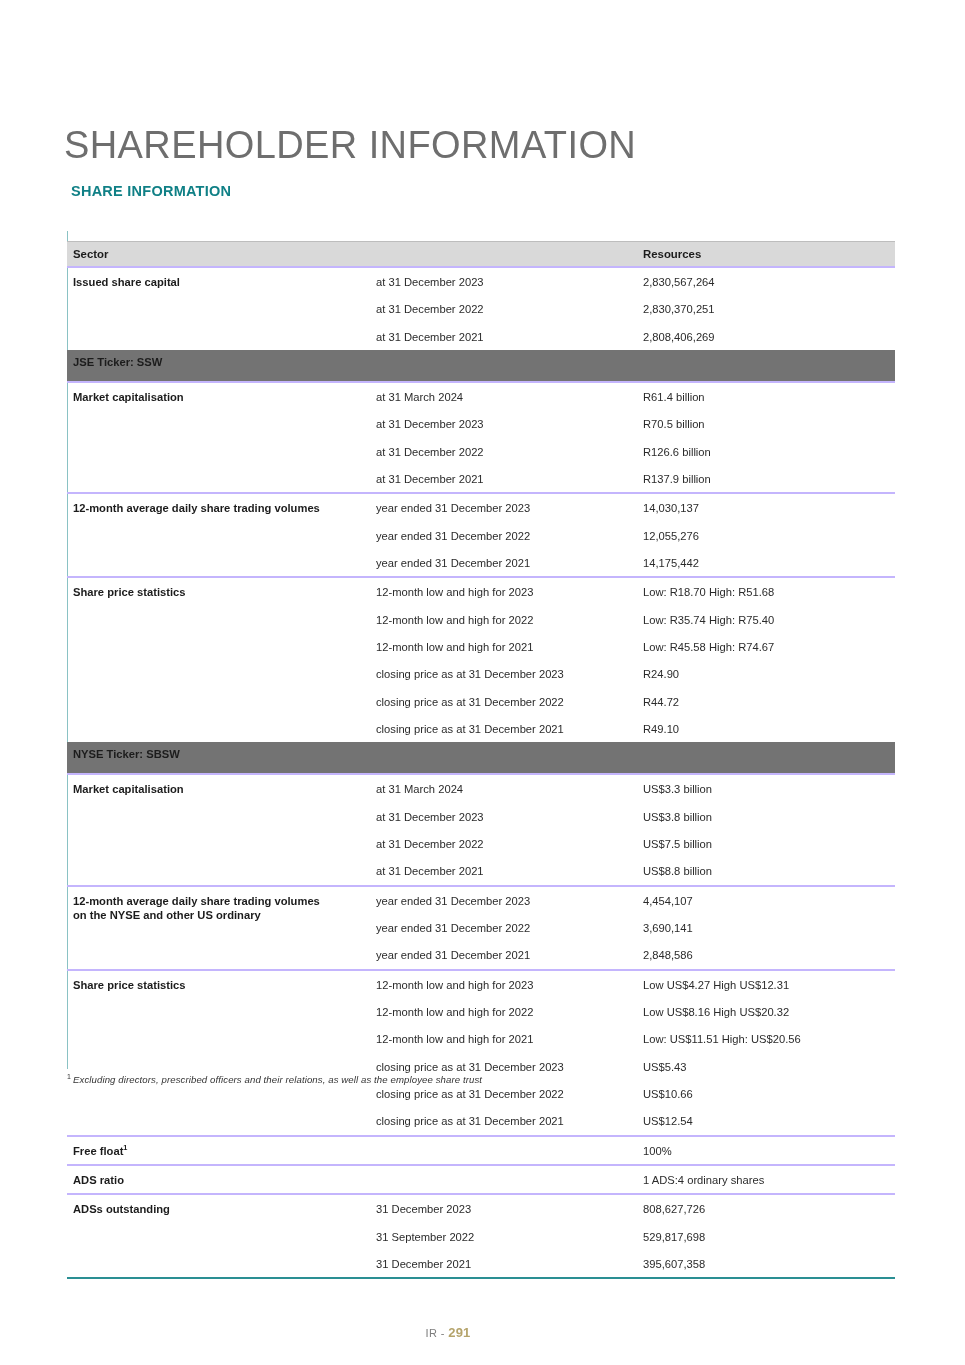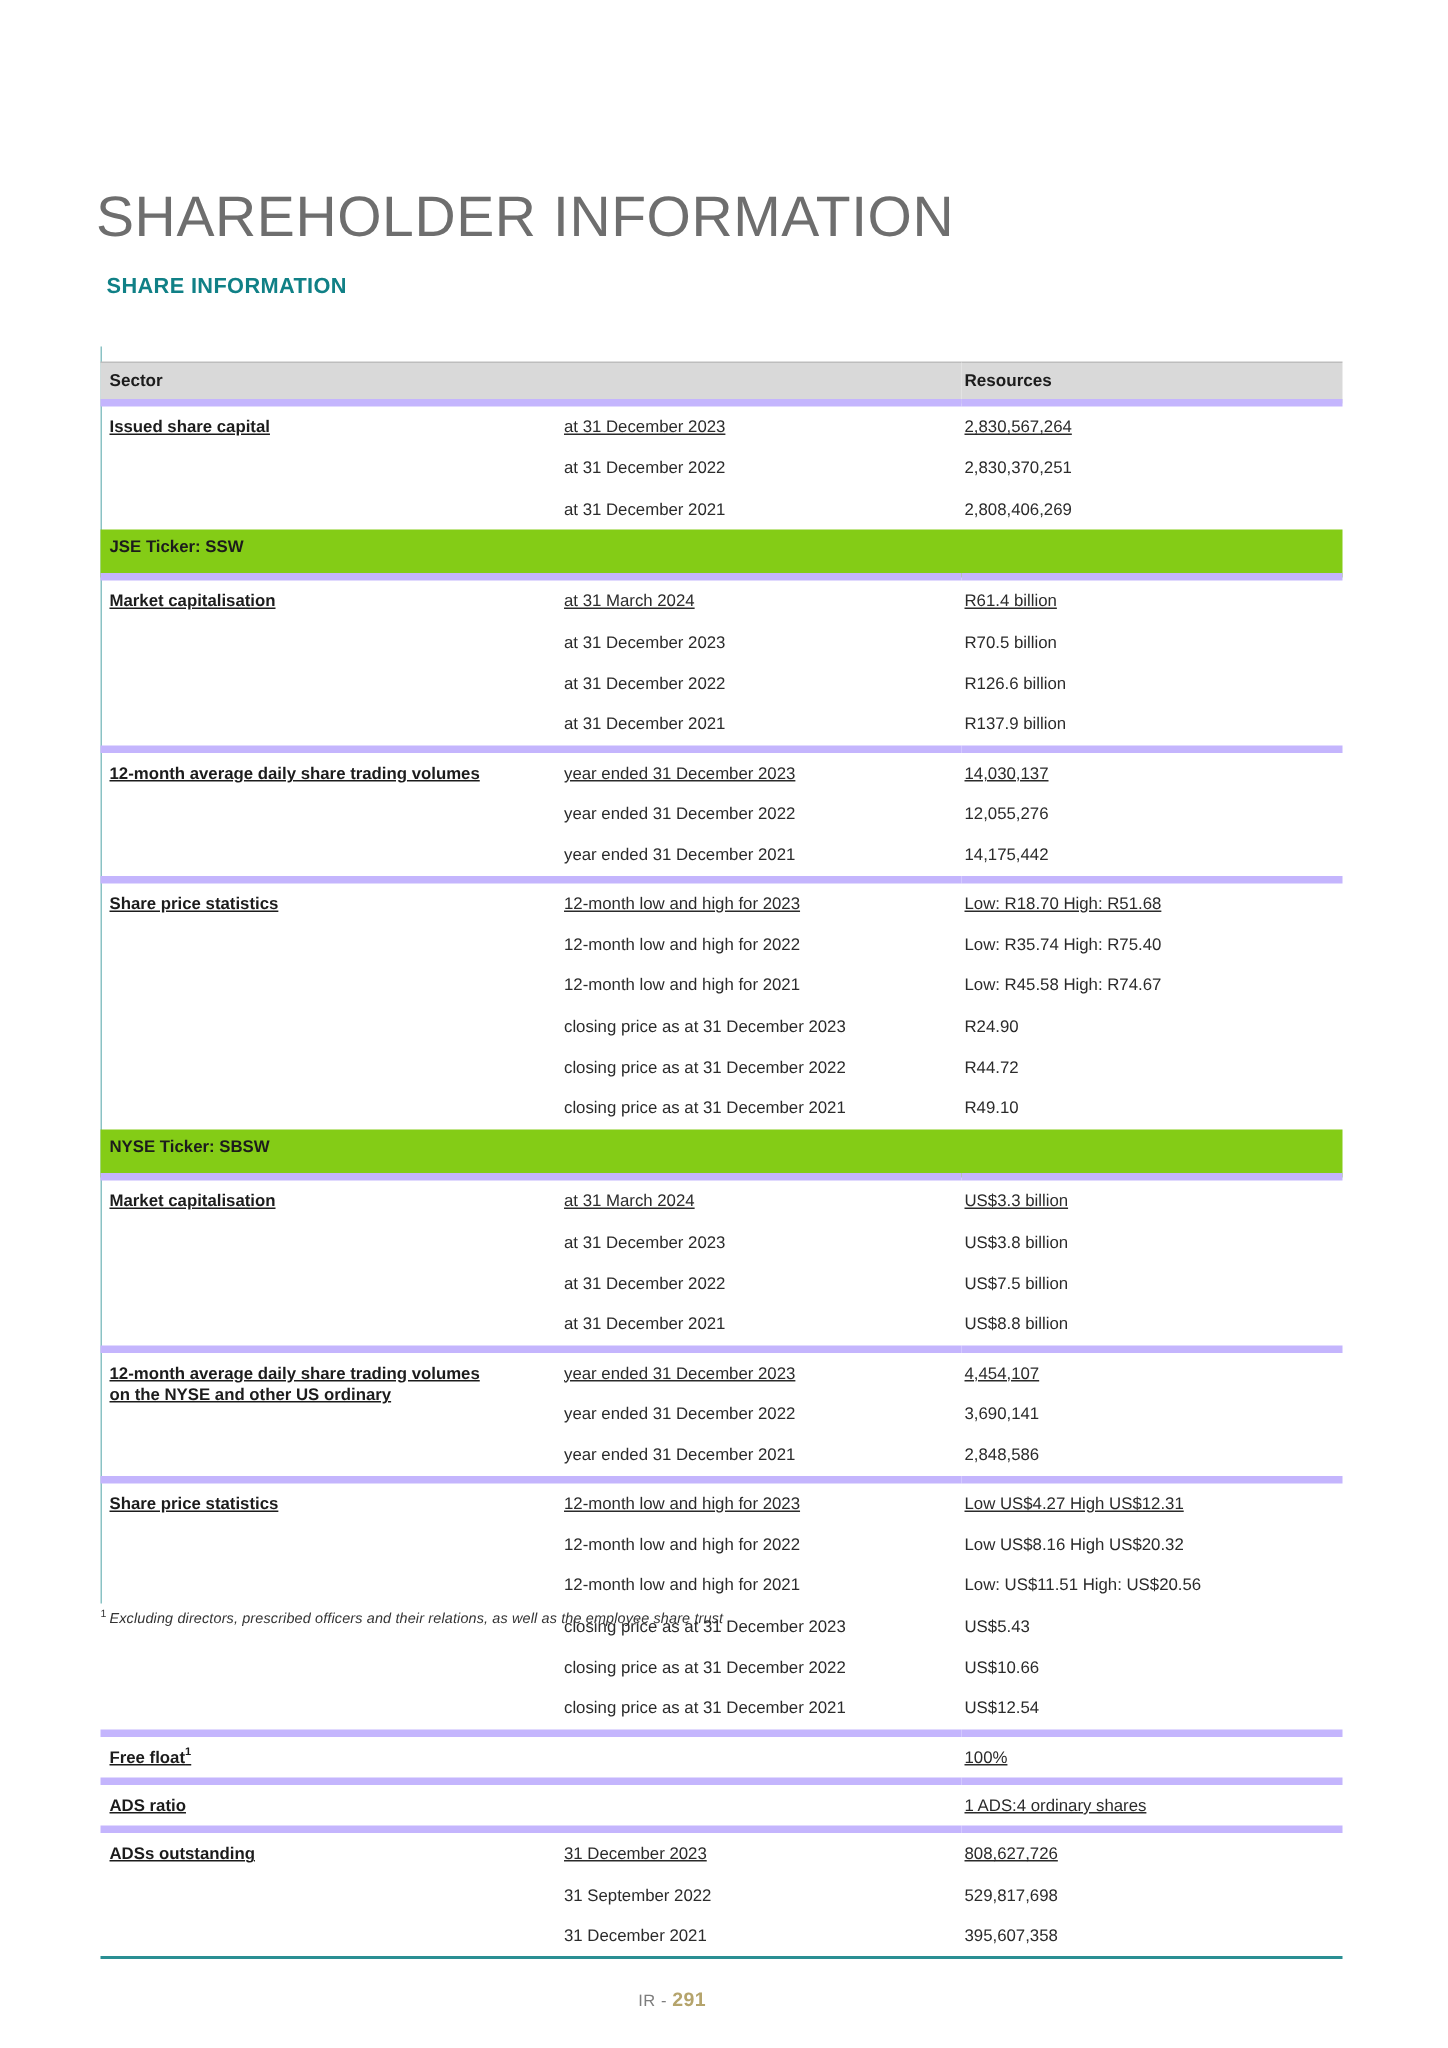--- a/index.html
+++ b/index.html
@@ -90,25 +90,25 @@
     color: #2b2b2b;
   }
   td.val {
     padding: 7px 6px 6px 2px;
     line-height: 1.28;
     color: #2b2b2b;
   }
 
   
   tr.grp-top > td,
-  tr.grp-top > th { border-top: 5px solid #c4b5fd; text-decoration: underline; }
+  tr.grp-top > th { border-top: 2px solid #c4b5fd; }
 
   
   tr.band td {
-    background: #84cc16;
+    background: #737373;
     font-weight: bold;
     height: 32px;
     padding: 6px 6px 6px 6px;
   }
   tr.band td.k { font-weight: bold; }
 
   
   .table-bottom-rule {
     width: 828px;
     height: 2px;

